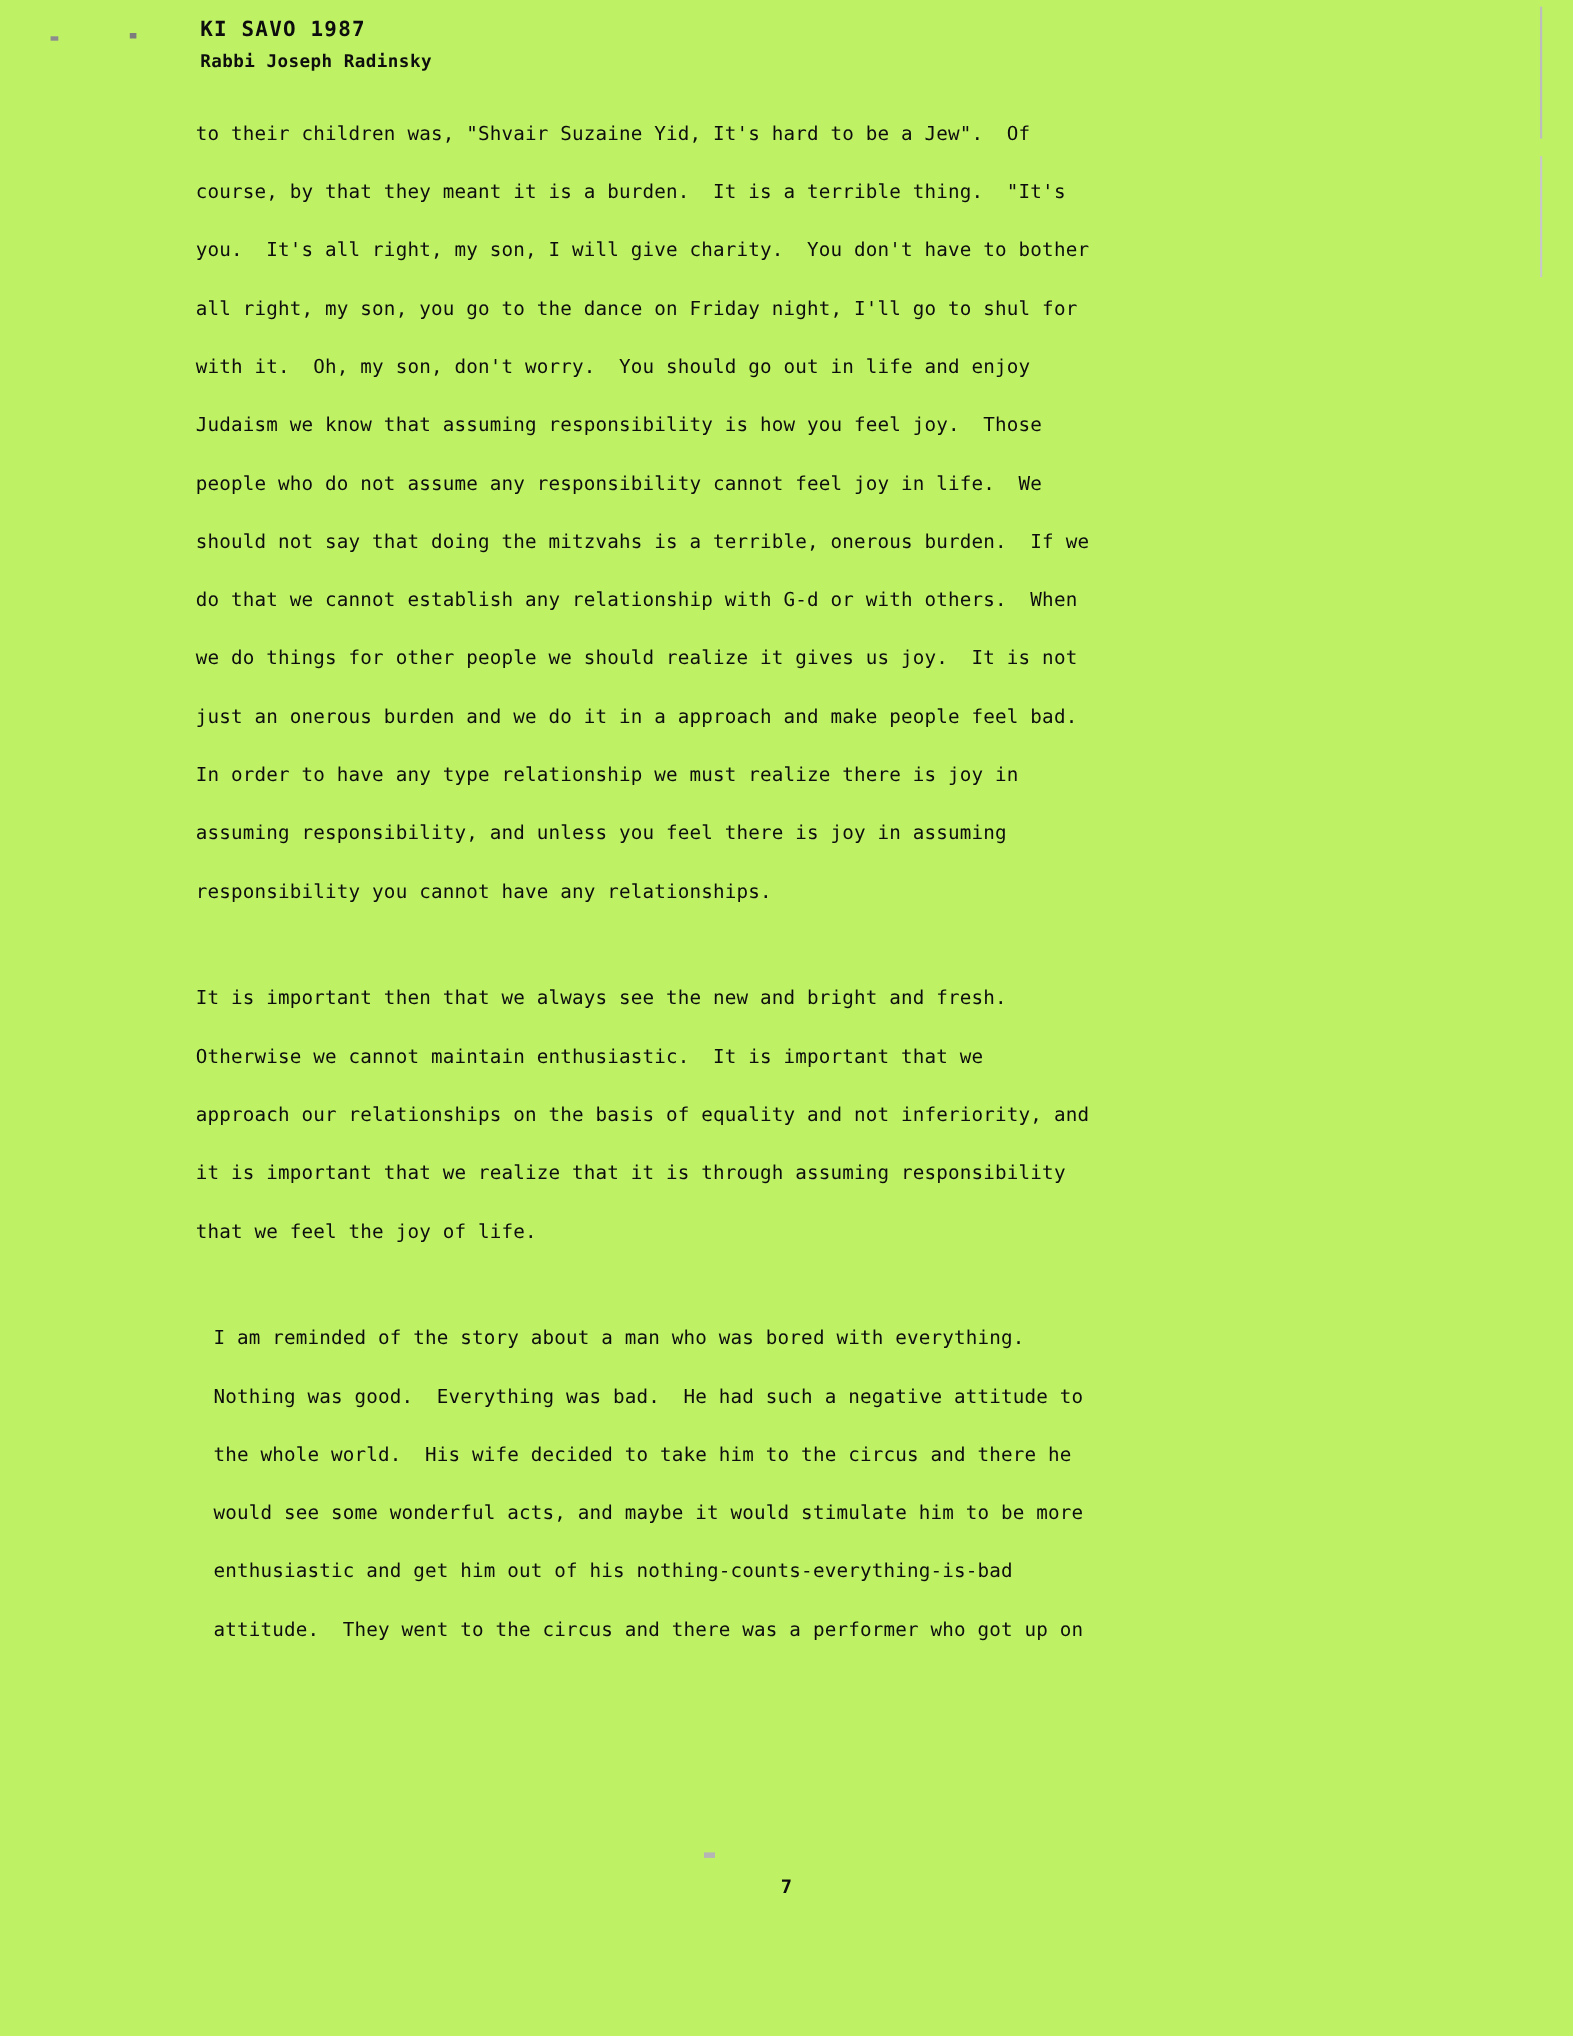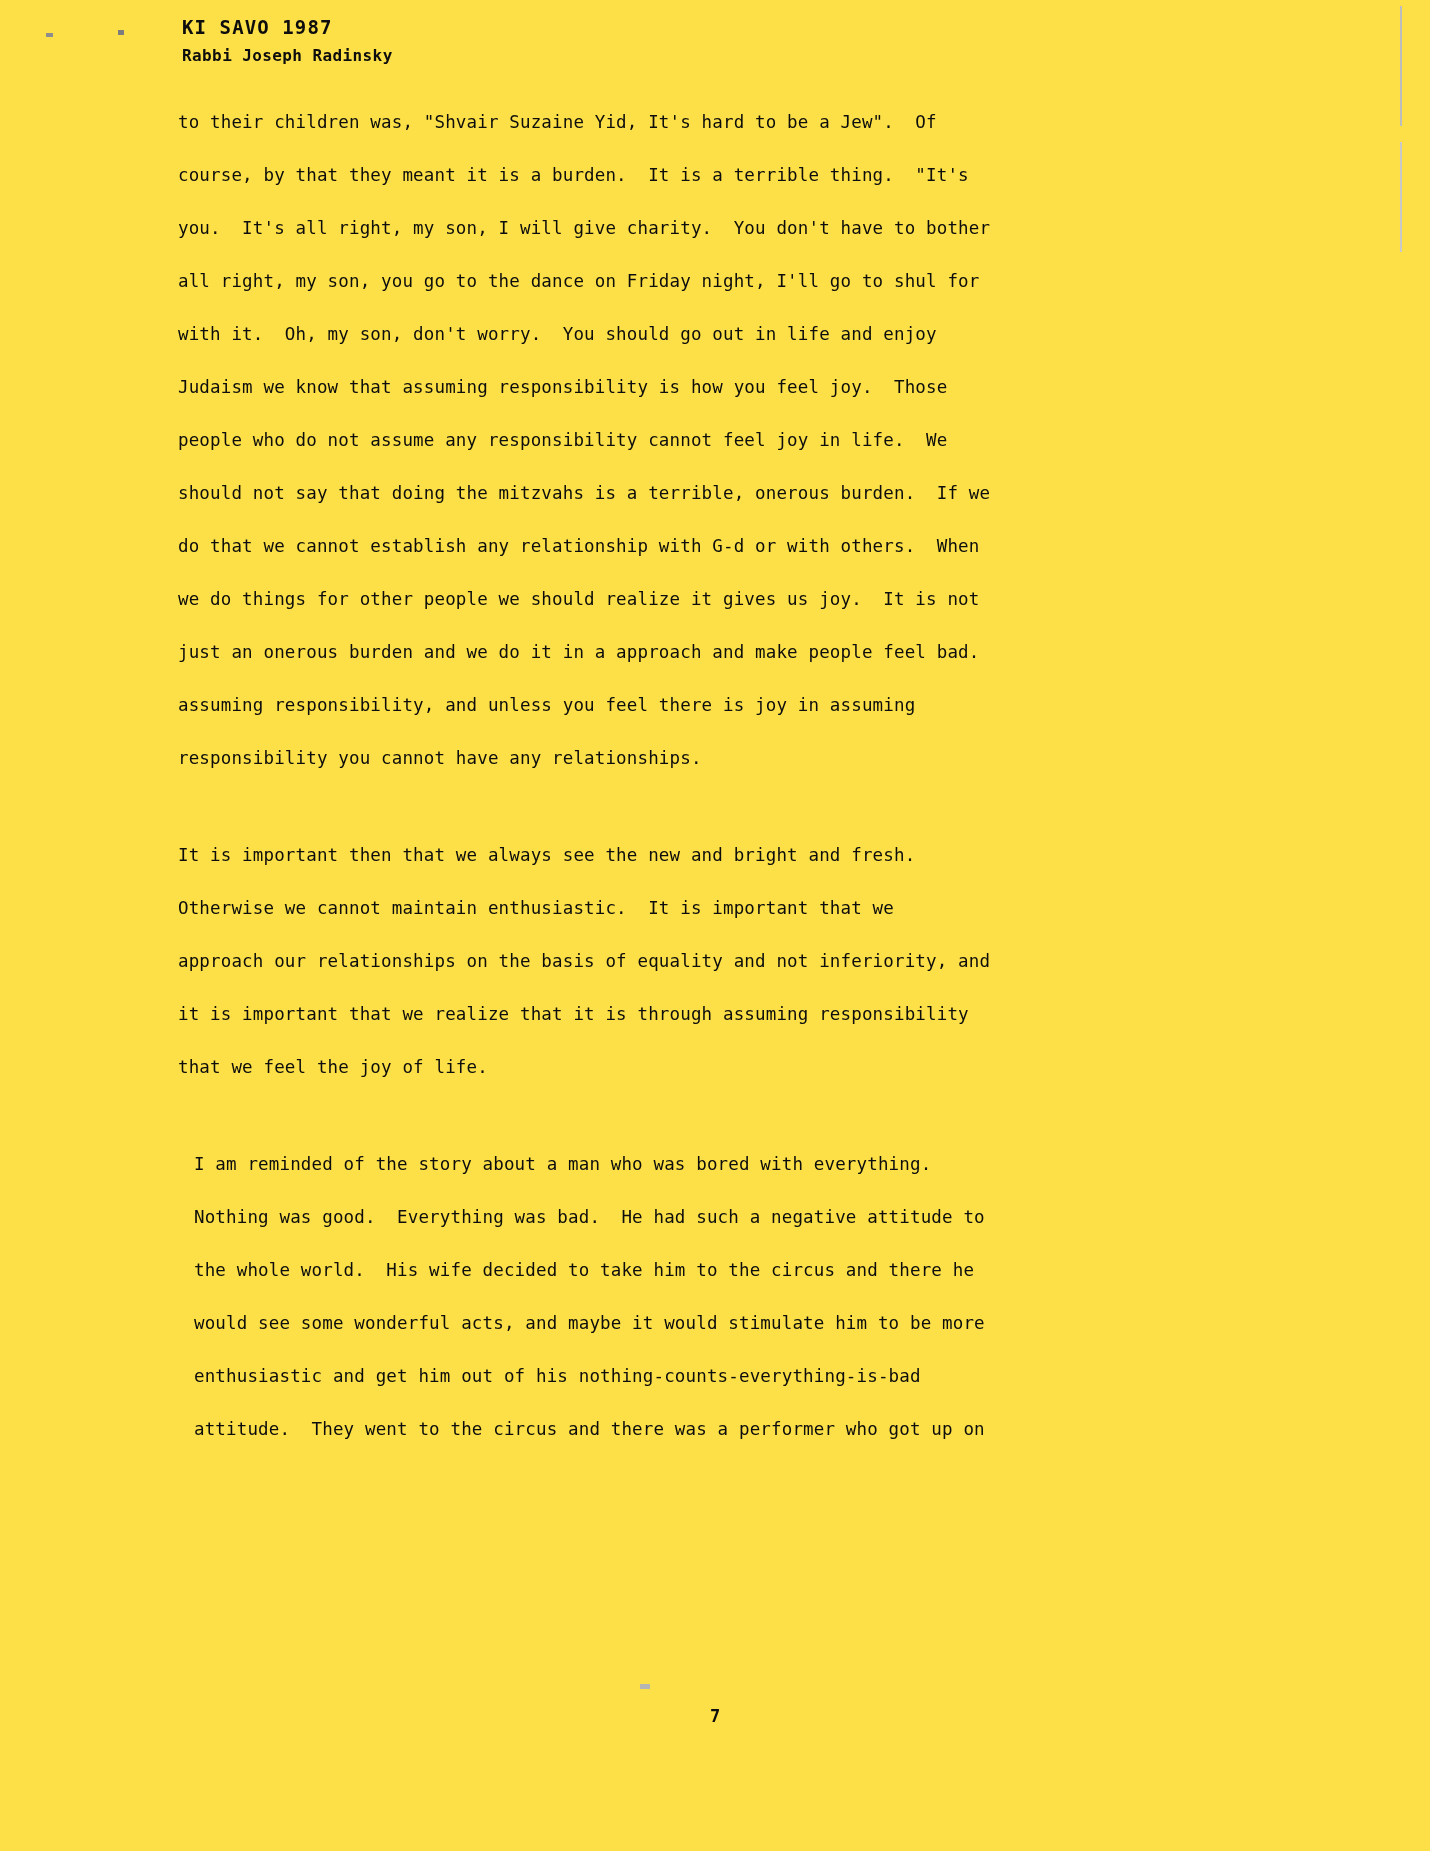--- a/index.html
+++ b/index.html
@@ -4,21 +4,21 @@
 <style>
   html, body {
     margin: 0;
     padding: 0;
     background: #ffffff;
   }
   .page {
     position: relative;
     width: 1430px;
     height: 1851px;
-    background: #fde047;
+    background: #bef264;
     overflow: hidden;
     font-family: "DejaVu Sans Mono", "Liberation Mono", monospace;
     color: #0d0d0d;
   }
   
   .edge-mark {
     position: absolute;
     background: #b9b9b9;
   }
   .mark-left-dot {
@@ -128,20 +128,21 @@
       <span class="ln">course, by that they meant it is a burden.  It is a terrible thing.  "It's</span>
       <span class="ln">you.  It's all right, my son, I will give charity.  You don't have to bother</span>
       <span class="ln">all right, my son, you go to the dance on Friday night, I'll go to shul for</span>
       <span class="ln">with it.  Oh, my son, don't worry.  You should go out in life and enjoy</span>
       <span class="ln">Judaism we know that assuming responsibility is how you feel joy.  Those</span>
       <span class="ln">people who do not assume any responsibility cannot feel joy in life.  We</span>
       <span class="ln">should not say that doing the mitzvahs is a terrible, onerous burden.  If we</span>
       <span class="ln">do that we cannot establish any relationship with G-d or with others.  When</span>
       <span class="ln">we do things for other people we should realize it gives us joy.  It is not</span>
       <span class="ln">just an onerous burden and we do it in a approach and make people feel bad.</span>
+      <span class="ln">In order to have any type relationship we must realize there is joy in</span>
       <span class="ln">assuming responsibility, and unless you feel there is joy in assuming</span>
       <span class="ln">responsibility you cannot have any relationships.</span>
     </div>
 
     <div class="para">
       <span class="ln">It is important then that we always see the new and bright and fresh.</span>
       <span class="ln">Otherwise we cannot maintain enthusiastic.  It is important that we</span>
       <span class="ln">approach our relationships on the basis of equality and not inferiority, and</span>
       <span class="ln">it is important that we realize that it is through assuming responsibility</span>
       <span class="ln">that we feel the joy of life.</span>

